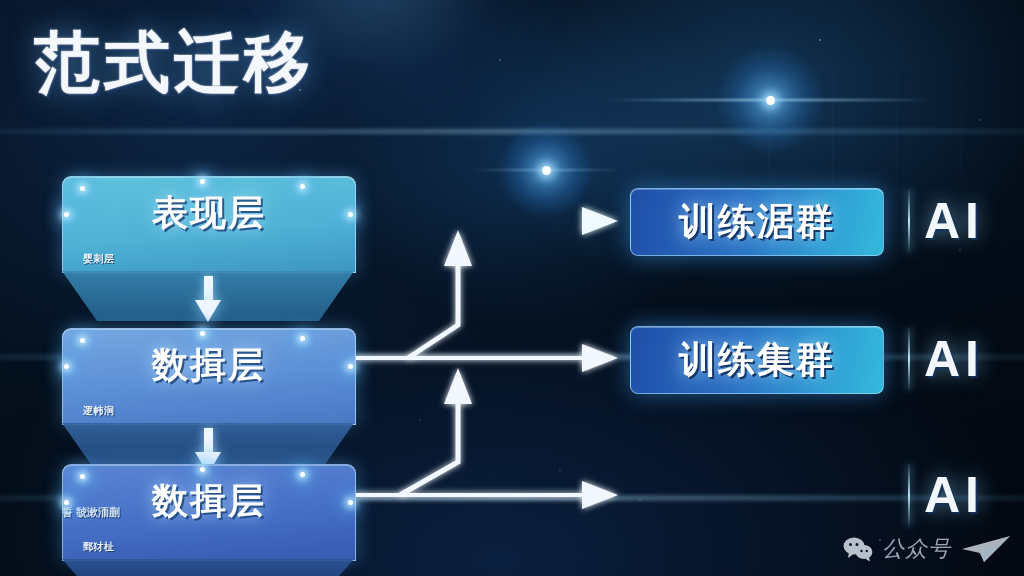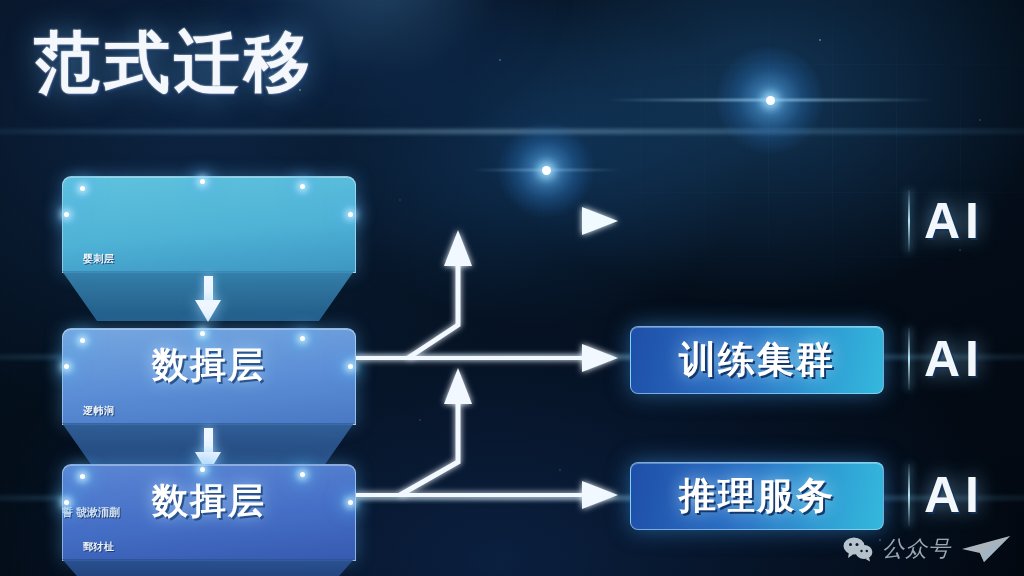--- a/index.html
+++ b/index.html
@@ -297,20 +297,21 @@
   </div>
   <div class="flare f-mid">
     <div class="halo"></div>
     <div class="streak"></div>
     <div class="core"></div>
   </div>
 
   <div id="title">范式迁移</div>
 
   <div class="stack-box" id="lbox0" style="left:62px; top:176px; background:linear-gradient(175deg,#5fc2dd 0%,#4fb3d6 55%,#3d96c2 100%);">
+    <div class="label">表现层</div>
     <div class="sub">婴刺层</div>
   </div>
   <div class="stack-tail" style="left:62px; top:271px; background:linear-gradient(180deg,#3787b4 0%,#24628f 100%); opacity:0.92;">
     <div class="tail-sub"></div>
   </div>
   <div class="spark" style="left:80px; top:186px;"></div>
   <div class="spark" style="left:200px; top:179px;"></div>
   <div class="spark" style="left:300px; top:184px;"></div>
   <div class="spark" style="left:64px; top:212px;"></div>
   <div class="spark" style="left:348px; top:212px;"></div>
@@ -385,36 +386,36 @@
       <path d="M 408 358 L 458 325 L 458 262" fill="none" stroke="#f2f8ff" stroke-width="5" stroke-linejoin="miter" stroke-linecap="butt"></path>
       <polygon points="444,266 458,230 472,266" fill="#f2f8ff"></polygon>
     </g>
 
     <g filter="url(#glowSoft)">
       <path d="M 400 495 L 458 462 L 458 400" fill="none" stroke="#f2f8ff" stroke-width="5" stroke-linejoin="miter" stroke-linecap="butt"></path>
       <polygon points="444,404 458,368 472,404" fill="#f2f8ff"></polygon>
     </g>
   </svg>
 
+  <div class="pill" style="left:630px; top:188px;">
+    <span class="ptext">训练涺群</span>
+  </div>
   <div class="ai-badge" style="left:908px; top:190px;">
     <span class="ai-bracket"></span>
     <span class="ai-text">AI</span>
   </div>
 
   <div class="pill" style="left:630px; top:326px;">
     <span class="ptext">训练集群</span>
   </div>
   <div class="ai-badge" style="left:908px; top:328px;">
     <span class="ai-bracket"></span>
     <span class="ai-text">AI</span>
   </div>
 
-  <div class="pill" style="left:630px; top:462px;">
-    <span class="ptext">推理服务</span>
-  </div>
   <div class="ai-badge" style="left:908px; top:464px;">
     <span class="ai-bracket"></span>
     <span class="ai-text">AI</span>
   </div>
 
   <div id="watermark">
     <svg class="wm-icon" width="30" height="26" viewBox="0 0 30 26">
       <ellipse cx="11" cy="10" rx="10.5" ry="8.6" fill="#e8f3fc"></ellipse>
       <polygon points="6,16 5,22 10,18.5" fill="#e8f3fc"></polygon>
       <ellipse cx="21" cy="16" rx="8.4" ry="7" fill="#e8f3fc"></ellipse>

